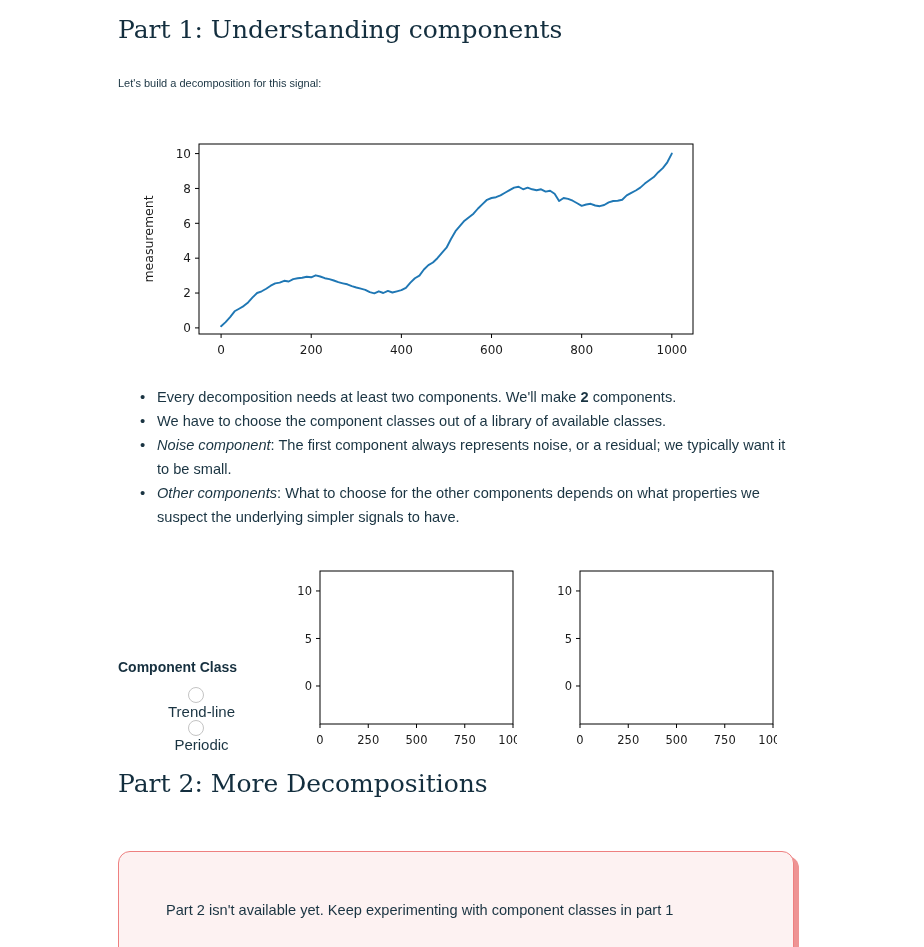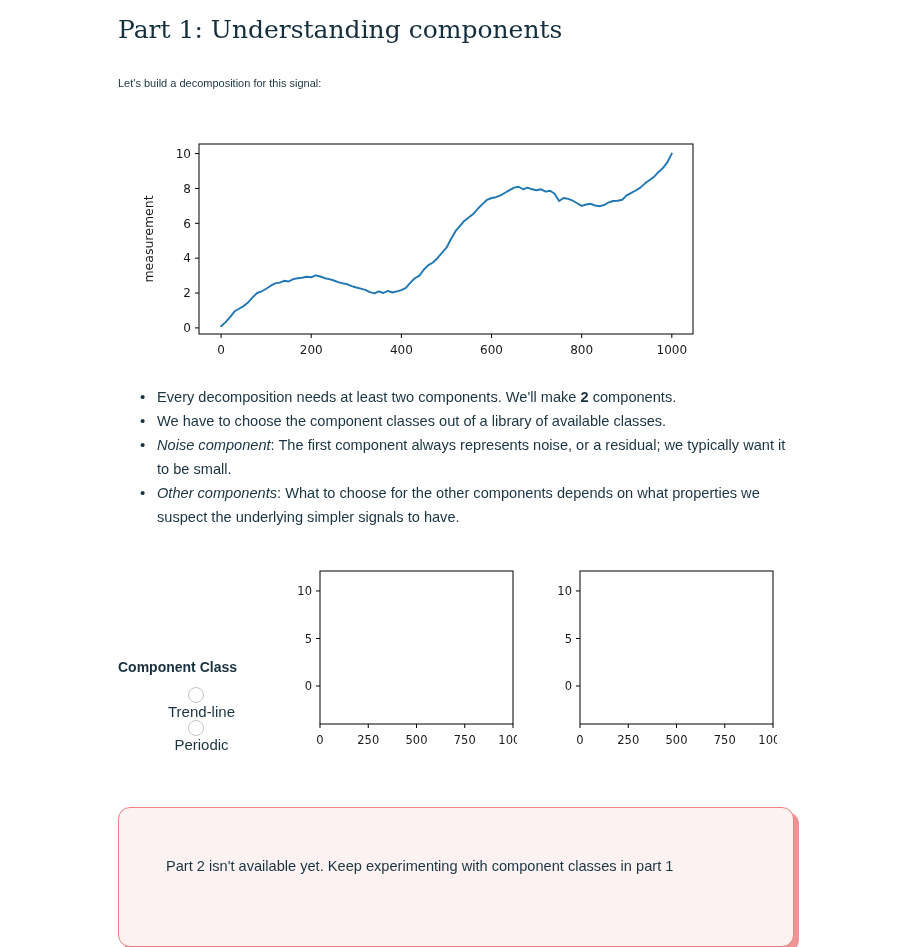--- a/index.html
+++ b/index.html
@@ -186,20 +186,21 @@
           <line x1="31" y1="122.98757763975154" x2="35" y2="122.98757763975154" stroke="#000" stroke-width="1"></line>
           <text x="27" y="127.12757763975154" text-anchor="end" font-size="11.5">0</text>
           <line x1="31" y1="75.47204968944098" x2="35" y2="75.47204968944098" stroke="#000" stroke-width="1"></line>
           <text x="27" y="79.61204968944098" text-anchor="end" font-size="11.5">5</text>
           <line x1="31" y1="27.95652173913043" x2="35" y2="27.95652173913043" stroke="#000" stroke-width="1"></line>
           <text x="27" y="32.09652173913043" text-anchor="end" font-size="11.5">10</text>
         </svg>
     </div>
   </div>
 
+  <h1 class="part2-heading">Part 2: More Decompositions</h1>
 
   <div class="alert">
     <div class="alert-line">
 
       <span class="alert-text">Part 2 isn't available yet. Keep experimenting with component classes in part 1</span>
     </div>
   </div>
 
 </div>
 

